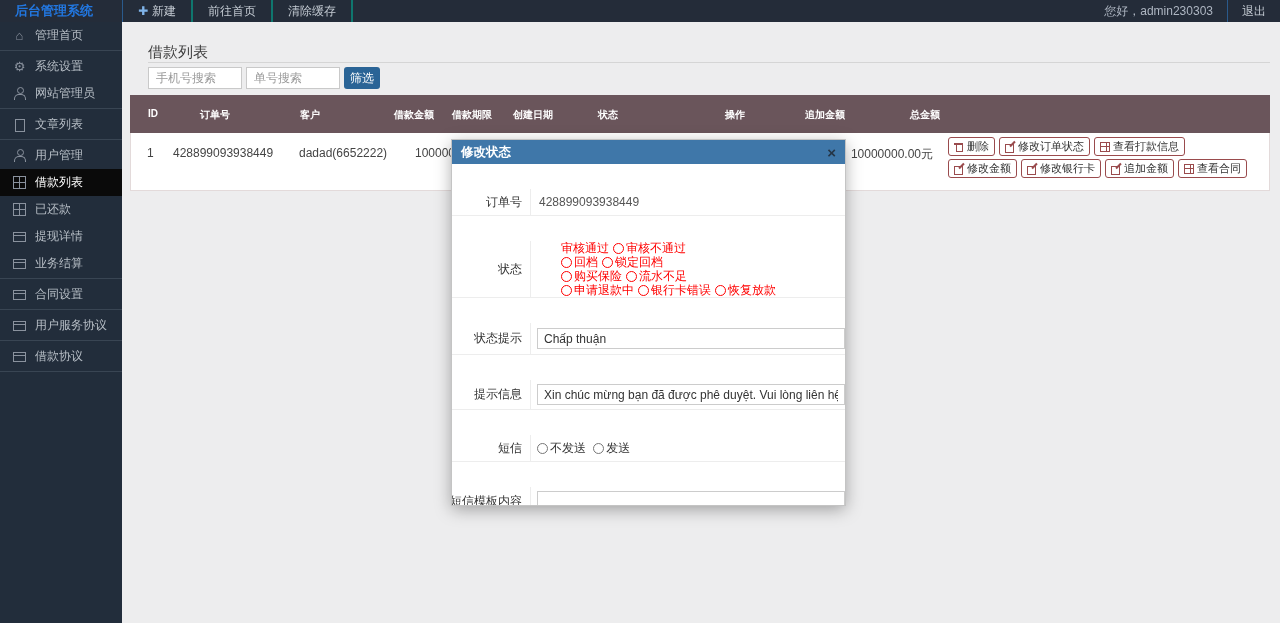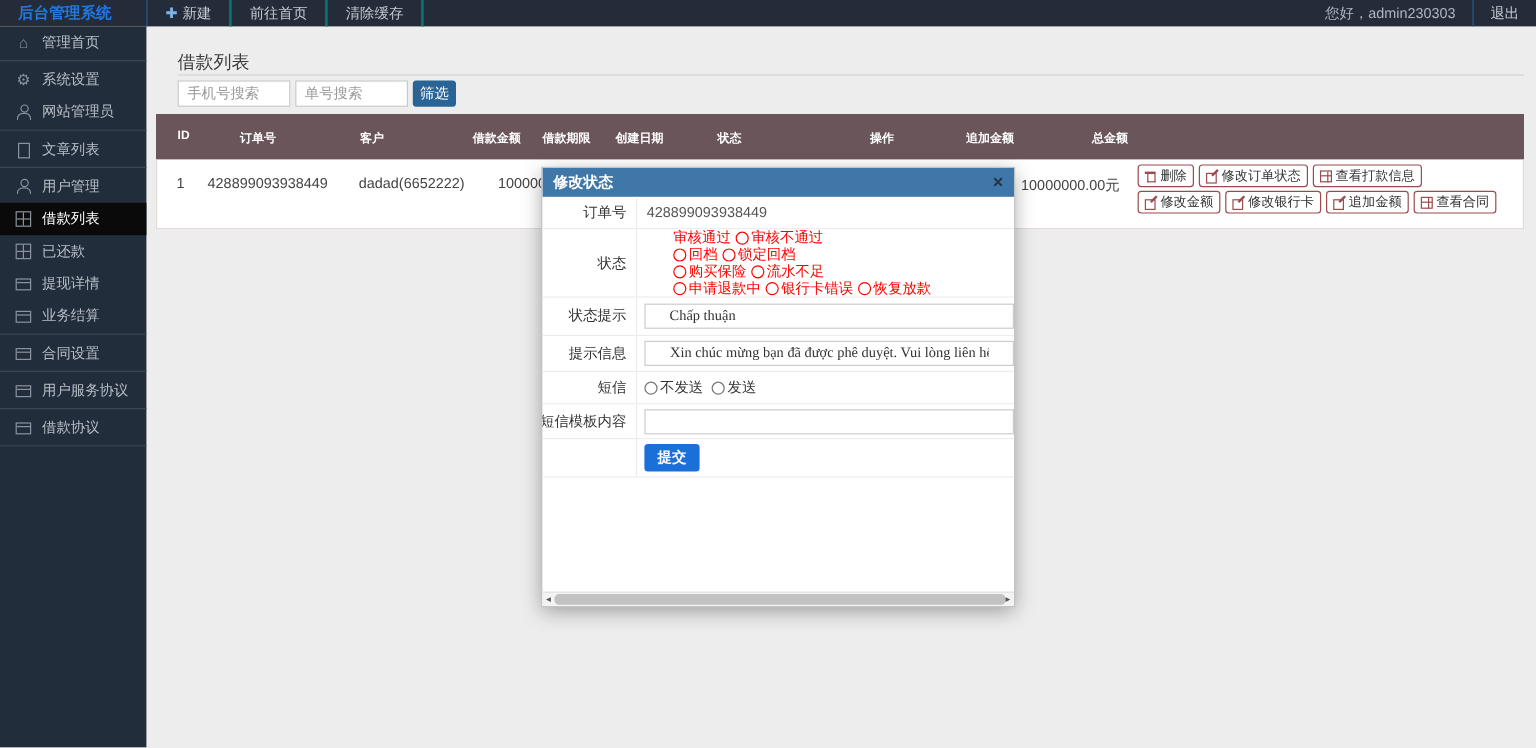--- a/index.html
+++ b/index.html
@@ -54,34 +54,34 @@
   .ic { width:10px; height:10px; position:relative; display:inline-block; margin-right:3px; flex:none; }
   .ic-trash::before { content:""; position:absolute; left:2px; top:3px; width:5px; height:6px; border:1px solid #9a4b4d; border-top:none; }
   .ic-trash::after { content:""; position:absolute; left:0; top:1px; width:9px; border-top:2px solid #9a4b4d; }
   .ic-edit::before { content:""; position:absolute; left:0; top:2px; width:7px; height:7px; border:1px solid #9a4b4d; }
   .ic-edit::after { content:""; position:absolute; left:4px; top:1px; width:7px; height:2px; background:#9a4b4d; transform:rotate(-45deg); }
   .ic-table { border:1px solid #9a4b4d;
     background:linear-gradient(#9a4b4d,#9a4b4d) 0 3px/10px 1px no-repeat,
                linear-gradient(#9a4b4d,#9a4b4d) 5px 0/1px 10px no-repeat; }
 
   
-  .modal { position:absolute; left:452px; top:140px; width:393px; height:365px; background:#fff; z-index:30; display:flex; flex-direction:column; overflow:hidden; box-shadow:0 0 0 1px #c4c4c4, 0 4px 16px rgba(0,0,0,.35); }
+  .modal { position:absolute; left:452px; top:140px; width:393px; height:365px; background:#fff; z-index:30; display:flex; flex-direction:column; overflow:hidden; box-shadow:0 0 0 1px #c4c4c4, 0 4px 16px rgba(0,0,0,.35);gap:25px; }
   .m-head { height:24px; flex:none; background:#3f77a9; display:flex; align-items:center; padding:0 9px; }
   .m-title { color:#fff; font-weight:bold; font-size:12.5px; }
   .m-close { margin-left:auto; color:#253546; font-size:15px; font-weight:bold; cursor:pointer; line-height:1; }
   .mrow { display:flex; align-items:center; border-bottom:1px solid #ededed; flex:none; }
   .mlabel { width:79px; flex:none; align-self:stretch; display:flex; align-items:center; justify-content:flex-end; padding-right:8px; border-right:1px solid #ededed; color:#333; white-space:nowrap; }
   .mval { padding-left:8px; color:#555; }
   .r-order { height:27px; } .r-status { height:57px; } .r-hint { height:32px; } .r-msg { height:30px; }
   .r-sms { height:27px; } .r-tpl { height:29px; } .r-submit { height:32px; }
   .status-lines { padding-left:6px; color:#ff0000; line-height:14px; font-size:12px;margin-left:24px; }
   .radio { display:inline-block; width:11px; height:11px; border:1px solid #ff0000; border-radius:50%; vertical-align:-2px; margin-right:2px; background:#fff; cursor:pointer; }
   .radio.dark { border-color:#777; }
   .opt { margin-right:4px; white-space:nowrap; }
-  .m-input { height:21px; width:332px; margin-left:6px; border:1px solid #ccc; padding:0 20px; font-size:12px; color:#333; font-family:Liberation Serif, serif; }
+  .m-input { height:21px; width:332px; margin-left:6px; border:1px solid #ccc; padding:0 6px; font-size:12px; color:#333; font-family:Liberation Sans, sans-serif; }
   .sms-opts { padding-left:6px; color:#333; }
   .submit-btn { margin-left:6px; height:23px; padding:0 11px; background:#1b6fd9; color:#fff; border:none; border-radius:3px; font-size:12px; font-weight:bold; cursor:pointer; font-family:inherit; }
   .m-fill { flex:1; }
   .m-scroll { height:12px; flex:none; position:relative; background:#f3f3f3; border-top:1px solid #e2e2e2; }
   .sc-arrow { position:absolute; top:0; width:10px; height:12px; font-size:8px; line-height:12px; text-align:center; color:#555; cursor:pointer; }
   .sc-left { left:0; } .sc-right { right:0; }
   .sc-thumb { position:absolute; left:10px; width:376px; top:1px; height:9px; background:#c2c2c2; border-radius:4px; cursor:pointer; }
 </style>
 </head>
 <body>

